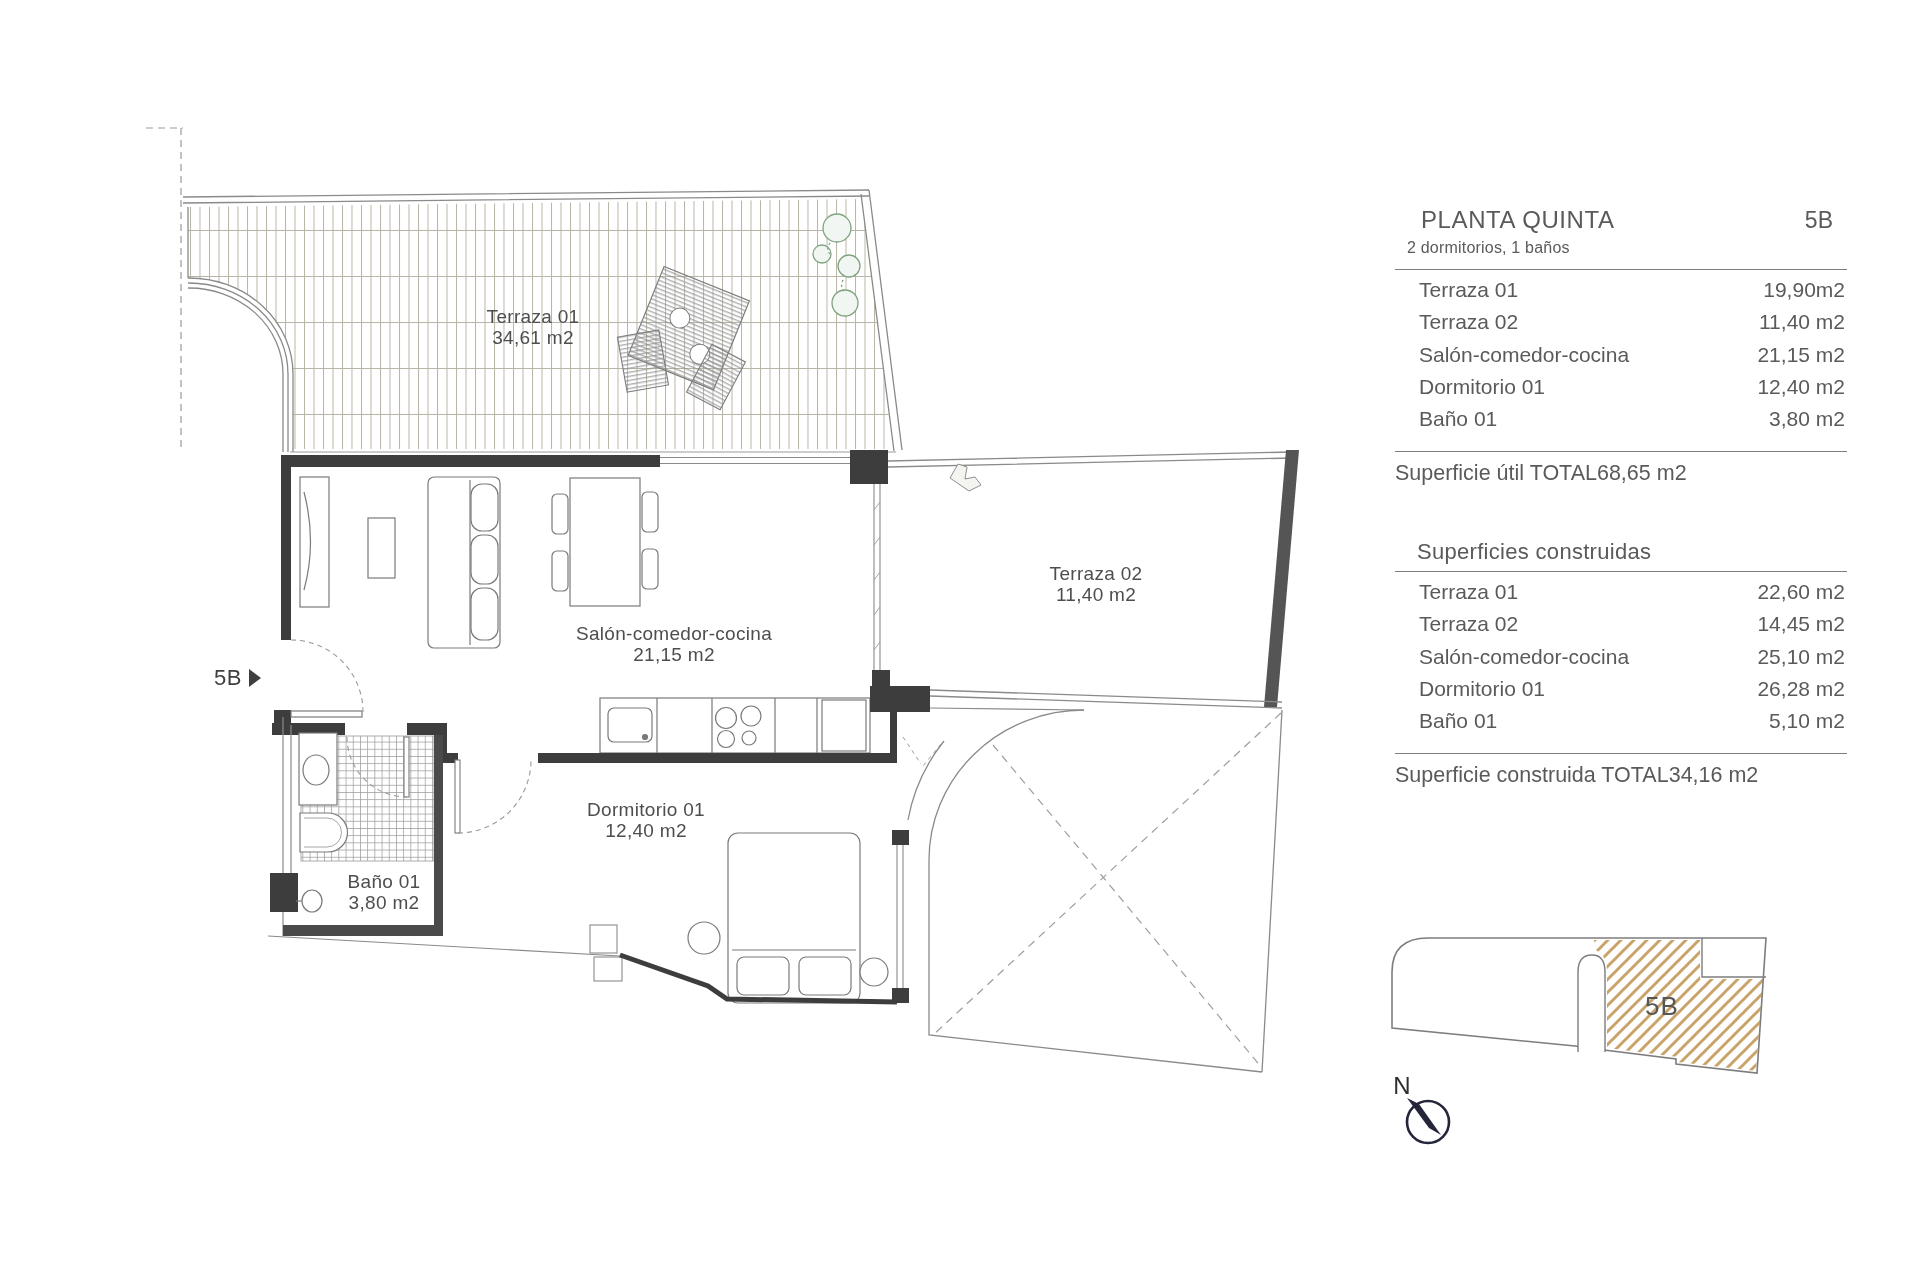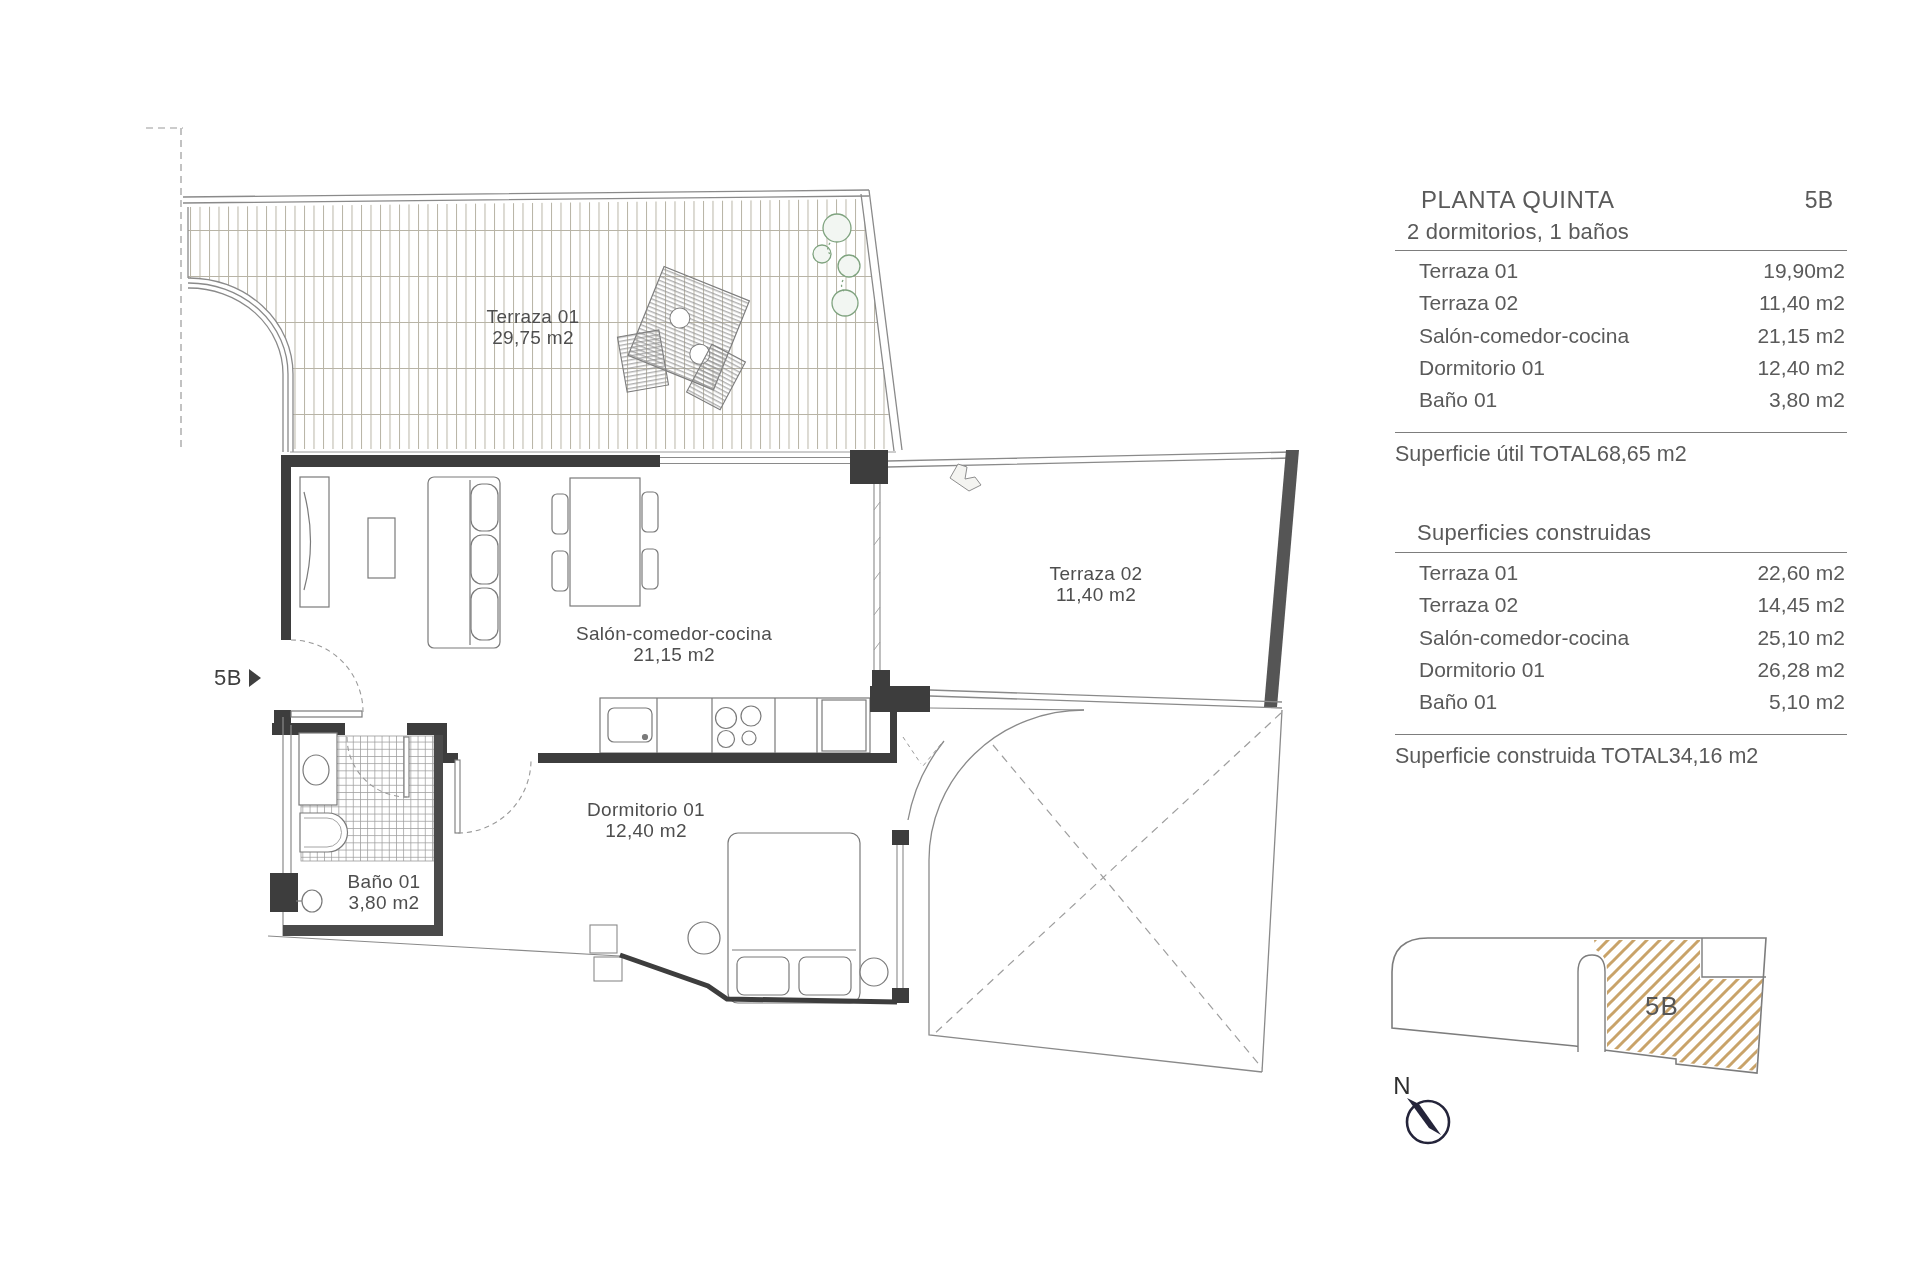--- a/index.html
+++ b/index.html
@@ -6,25 +6,25 @@
   body{width:1920px;height:1280px;position:relative;font-family:"Liberation Sans","DejaVu Sans",sans-serif;overflow:hidden;}
   .stage{position:absolute;left:0;top:0;width:1920px;height:1280px;}
   svg{position:absolute;left:0;top:0;}
   
   .rlabel{position:absolute;transform:translate(-50%,-50%);text-align:center;color:#4e4e4e;
           font-size:19px;line-height:21px;letter-spacing:.3px;white-space:nowrap;}
   .entry-label{position:absolute;transform:translate(-50%,-50%);color:#3f3f3f;font-size:22px;letter-spacing:.5px;}
   .kp-label{position:absolute;transform:translate(-50%,-50%);color:#565656;font-size:26px;letter-spacing:1px;}
   .north-label{position:absolute;transform:translate(-50%,-50%);color:#2e2e2e;font-size:24px;}
   
-  .panel{position:absolute;left:1395px;top:178px;width:452px;color:#5a5a5a;}
+  .panel{position:absolute;left:1395px;top:198px;width:452px;color:#5a5a5a;}
   .p-titlerow{display:flex;justify-content:space-between;align-items:baseline;padding:8px 14px 0 26px;}
   .p-title{font-size:24px;letter-spacing:.6px;}
   .p-unit{font-size:23px;}
-  .p-subtitle{font-size:22px;margin:5px 0 5px 12px;letter-spacing:.2px;}
+  .p-subtitle{font-size:16px;margin:5px 0 12px 12px;letter-spacing:.2px;}
   .p-heading{font-size:22px;margin:20px 0 6px 22px;letter-spacing:.3px;}
   .p-rule{border:none;border-top:1.6px solid #7d7d7d;margin:0;}
   .p-row{display:flex;justify-content:space-between;font-size:21px;padding:8.2px 2px 0 24px;}
   .p-row .v{text-align:center;}
   .p-total{display:flex;justify-content:flex-start;font-size:21.5px;padding:9px 2px 0 0;}
   .mt-lg{margin-top:20px;}
   .gap-sec{height:46px;}
 </style>
 </head>
 <body>
@@ -213,21 +213,21 @@
     <path d="M1578,1052 L1578,972 Q1578,955 1592,955 Q1605,955 1605,972 L1605,1052" fill="#fff" stroke="#7d7d7d" stroke-width="1.4"></path>
   </g>
 
   <g>
     <circle cx="1428" cy="1122" r="21" fill="none" stroke="#24243a" stroke-width="2.6"></circle>
     <polygon points="1407,1098 1419,1104 1441,1135 1429,1128" fill="#24243a"></polygon>
   </g>
 </svg>
 
   <div class="rlabel" style="left:533px;top:327px;">
-    <span>Terraza 01</span><br><span>29,75 m2</span>
+    <span>Terraza 01</span><br><span>34,61 m2</span>
   </div>
   <div class="rlabel" style="left:1096px;top:584px;">
     <span>Terraza 02</span><br><span>11,40 m2</span>
   </div>
   <div class="rlabel" style="left:674px;top:644px;">
     <span>Salón-comedor-cocina</span><br><span>21,15 m2</span>
   </div>
   <div class="rlabel" style="left:646px;top:820px;">
     <span>Dormitorio 01</span><br><span>12,40 m2</span>
   </div>

